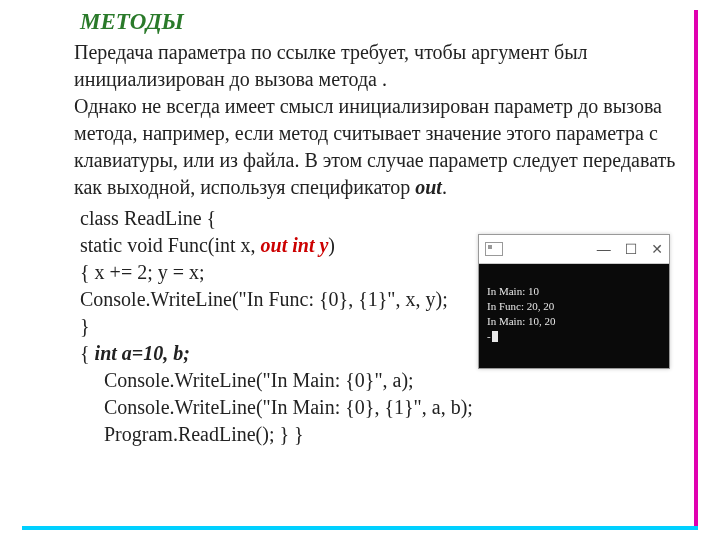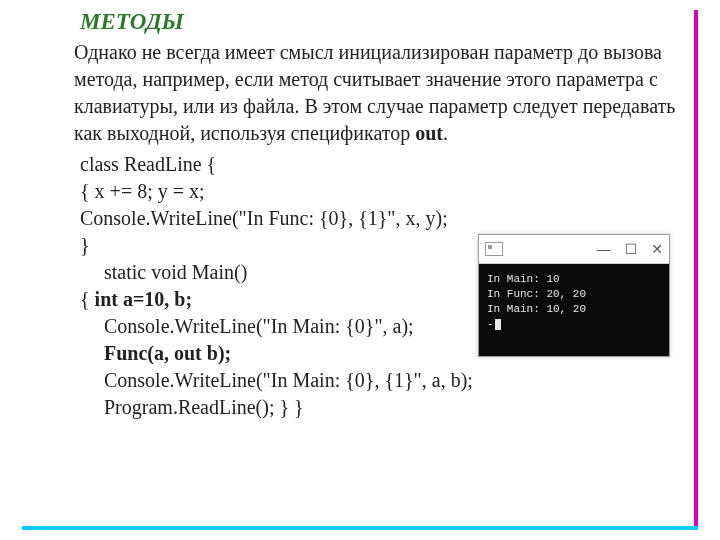--- a/index.html
+++ b/index.html
@@ -47,21 +47,21 @@
   }
   .para {
     margin: 0;
   }
   .code-block {
     margin-top: 4px;
   }
   .code-line { margin: 0; padding-left: 6px; }
   .indent1 { padding-left: 30px; }
   .red { color: #cc0000; font-style: italic; font-weight: bold; }
-  .em { font-weight: bold; }
+  .em { font-style: italic; font-weight: bold; }
   .console {
     position: absolute;
     top: 234px;
     right: 50px;
     width: 190px;
     border: 1px solid #999;
     background: #fff;
     box-shadow: 0 0 4px rgba(0,0,0,0.2);
   }
   .console-titlebar {
@@ -88,57 +88,59 @@
   .win-controls {
     display: flex;
     gap: 14px;
     font-family: Arial, sans-serif;
     font-size: 14px;
     color: #555;
   }
   .console-body {
     background: #0a0a0a;
     color: #e8e8e8;
-    font-family: Liberation Mono, monospace;
+    font-family: Liberation Serif, serif;
     font-size: 11px;
-    padding: 8px 8px 14px 8px;
+    padding: 20px 8px 14px 8px;
     min-height: 70px;
     white-space: pre;
   }
   .cursor {
     display: inline-block;
     width: 6px; height: 11px;
     background: #e8e8e8;
     vertical-align: text-bottom;
     margin-left: 1px;
   }
 </style>
 </head>
 <body>
 
 <div class="frame-right"></div>
 <div class="frame-bottom"></div>
 
 <div class="content">
   <p class="title">МЕТОДЫ</p>
+  <p class="para">Передача параметра по ссылке требует, чтобы аргумент был инициализирован до вызова метода .</p>
   <p class="para">
     <span>Однако не всегда имеет смысл инициализирован параметр до вызова метода, например, если метод считывает значение этого параметра с клавиатуры, или из файла. В этом случае параметр следует передавать как выходной, используя  спецификатор </span><span class="em">out</span><span>.</span>
   </p>
 
   <div class="code-block">
     <p class="code-line"> class ReadLine {</p>
-    <p class="code-line">{  x += 8; y = x;</p>
+    <p class="code-line">
+      <span> static void Func(int x, </span><span class="red">out int y</span><span>)</span>
+    </p>
+    <p class="code-line">{  x += 2; y = x;</p>
     <p class="code-line"> Console.WriteLine("In Func: {0}, {1}", x, y);</p>
     <p class="code-line">}</p>
-    <p class="code-line indent1">static void Main()</p>
     <p class="code-line">
       <span>{   </span><span class="em">int a=10, b;</span>
     </p>
     <p class="code-line indent1">Console.WriteLine("In Main: {0}", a);</p>
-    <p class="code-line indent1 em">Func(a, out b);</p>
     <p class="code-line indent1">Console.WriteLine("In Main: {0}, {1}", a, b);</p>
     <p class="code-line indent1">Program.ReadLine();  }     }</p>
   </div>
 </div>
 
 <div class="console">
   <div class="console-titlebar">
     <span class="console-icon"></span>
     <span class="win-controls">
       <span>—</span>

